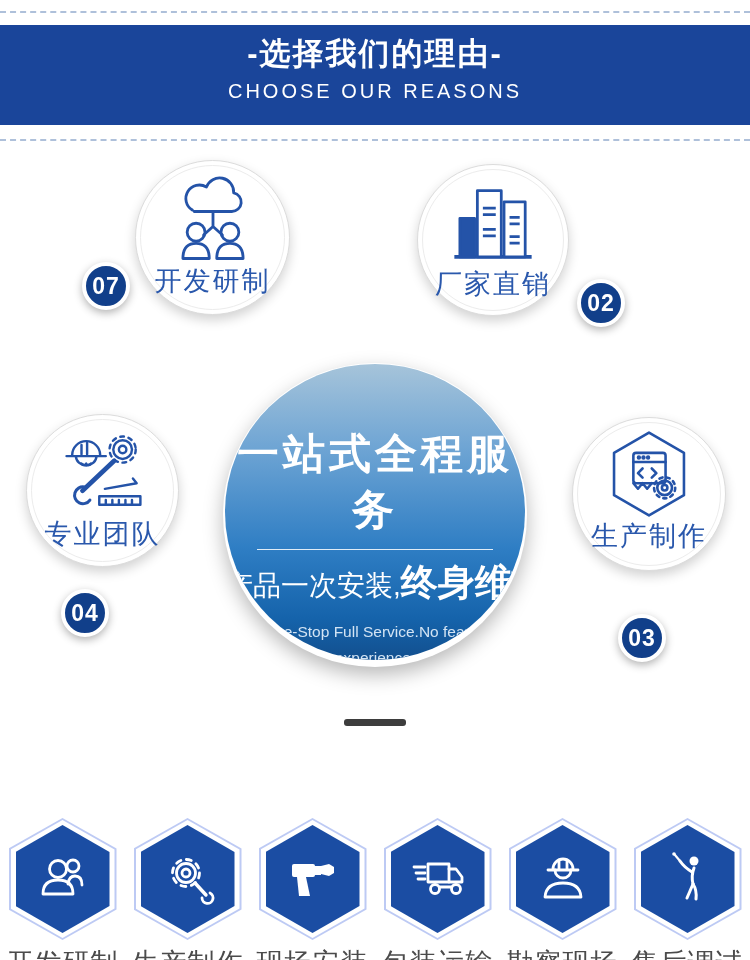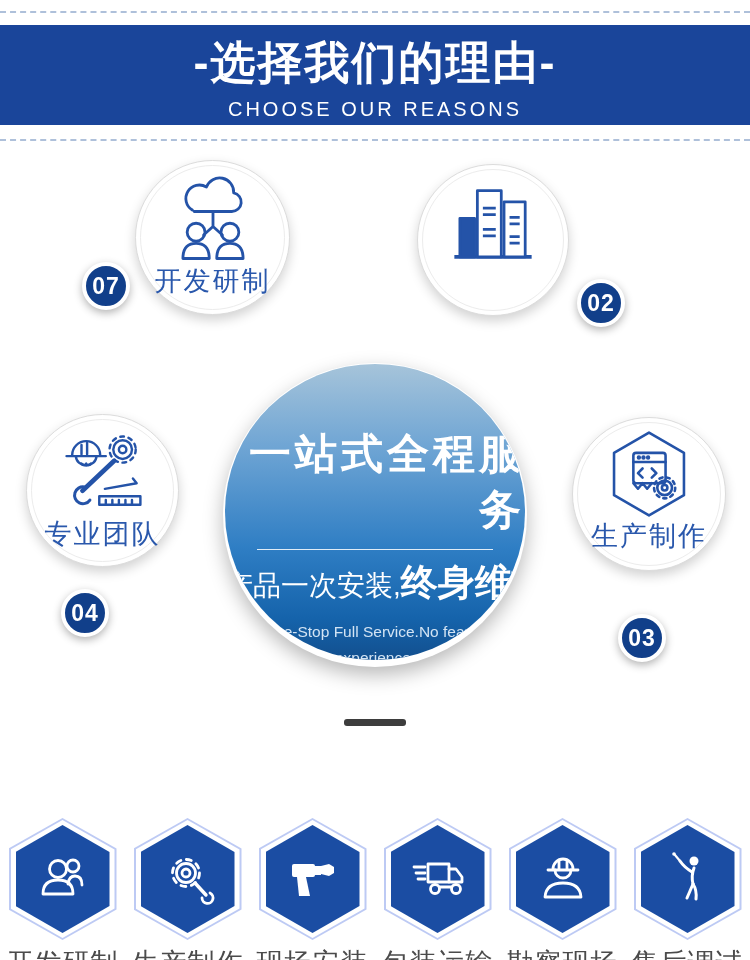--- a/index.html
+++ b/index.html
@@ -2,39 +2,39 @@
 <html><head>
 <meta charset="utf-8">
 <style>
   * { margin:0; padding:0; box-sizing:border-box; }
   body { background:#fff; font-family:"Liberation Sans","DejaVu Sans",sans-serif; }
   .page { position:relative; width:750px; height:960px; margin:0 auto; background:#fff; overflow:hidden; }
 
   .dashed { position:absolute; left:0; right:0; border-top:2px dashed #aec0da; }
 
   .banner { position:absolute; top:25px; left:0; width:750px; height:100px; background:#1a459a; color:#fff; text-align:center; }
-  .banner-title { font-size:45px; font-weight:bold; letter-spacing:2px; margin-top:8px; }
+  .banner-title { font-size:31px; font-weight:bold; letter-spacing:2px; margin-top:8px; }
   .banner-sub { font-size:20px; letter-spacing:3px; margin-top:5px; }
 
   .reason-circle { position:absolute; background:#fff; border:1px solid #dcdcdc; border-radius:50%;
     box-shadow:0 5px 12px rgba(0,0,0,0.18); text-align:center; }
   .reason-circle::before { content:""; position:absolute; inset:4px; border:1px solid #ececec; border-radius:50%; pointer-events:none; }
   .reason-icon { display:block; margin:14px auto 0; }
   .reason-label { position:absolute; width:100%; left:0; color:#2a58ac; font-size:27px; letter-spacing:2px; }
 
   .badge { position:absolute; width:48px; height:48px; border-radius:50%; background:#113f8a;
     border:4px solid #fff; box-shadow:0 3px 9px rgba(0,0,0,0.3); color:#fff; font-size:23px; font-weight:bold;
     display:flex; align-items:center; justify-content:center; letter-spacing:1px; }
 
   .big-outer { position:absolute; left:223px; top:363px; width:304px; height:304px; border-radius:50%;
     background:#fff; box-shadow:0 8px 20px rgba(0,0,0,0.28); }
   .big-inner { position:absolute; left:2px; top:1px; width:300px; height:296px; border-radius:50%;
     background:linear-gradient(180deg,#a6c4da 0%,#6fa5d4 28%,#2f7ec4 62%,#1563ab 86%,#124f8e 100%);
     color:#fff; text-align:center; overflow:hidden; }
-  .big-title { font-size:42px; font-weight:bold; letter-spacing:4px; margin-top:62px;text-align:right; }
+  .big-title { font-size:42px; font-weight:bold; letter-spacing:4px; margin-top:62px; }
   .big-divider { width:236px; height:1px; background:rgba(255,255,255,0.85); margin:11px auto 8px; }
   .big-sub { margin-top:2px; white-space:nowrap; }
   .big-sub .sub-reg { font-size:28px; font-weight:normal; }
   .big-sub .sub-bold { font-size:37px; font-weight:bold; }
   .big-en { margin-top:11px; font-size:15.5px; line-height:1.65; color:#d3e4f4; }
 
   .section-bar { position:absolute; left:344px; top:719px; width:62px; height:7px; background:#3d3d3d; border-radius:3px; }
   .section-title { position:absolute; top:732px; width:100%; text-align:center; font-size:38px; font-weight:bold;
     color:#3c3c3c; letter-spacing:2px; }
   .section-sub { position:absolute; top:781px; width:100%; text-align:center; font-size:15px; color:#9b9b9b; }
@@ -80,20 +80,21 @@
     <svg class="reason-icon" width="92" height="86" viewBox="0 0 100 92">
       <g fill="none" stroke="#2453a8" stroke-width="3" stroke-linejoin="round">
         <line x1="8" y1="84" x2="92" y2="84" stroke-width="4"></line>
         <rect x="14" y="42" width="16" height="42" fill="#2453a8"></rect>
         <rect x="33" y="12" width="26" height="72" fill="#fff"></rect>
         <path d="M39 31 h14 M39 38 h14 M39 54 h14 M39 61 h14"></path>
         <rect x="62" y="24" width="23" height="60" fill="#fff"></rect>
         <path d="M68 41 h11 M68 48 h11 M68 62 h11 M68 69 h11"></path>
       </g>
     </svg>
+    <div class="reason-label" style="bottom:13px">厂家直销</div>
   </div>
   <div class="badge" style="left:577px;top:279px">02</div>
 
   <div class="reason-circle" style="left:26px;top:414px;width:153px;height:153px">
     <svg class="reason-icon" width="94" height="86" viewBox="0 0 100 92">
       <g fill="none" stroke="#2453a8" stroke-width="2.6" stroke-linecap="round" stroke-linejoin="round">
         <path d="M17 28 a15 15 0 0 1 30 0"></path>
         <line x1="11" y1="29" x2="53" y2="29"></line>
         <path d="M27 17 v10 M33 15 v12"></path>
         <path d="M21 29 a11 10 0 0 0 22 0"></path>

